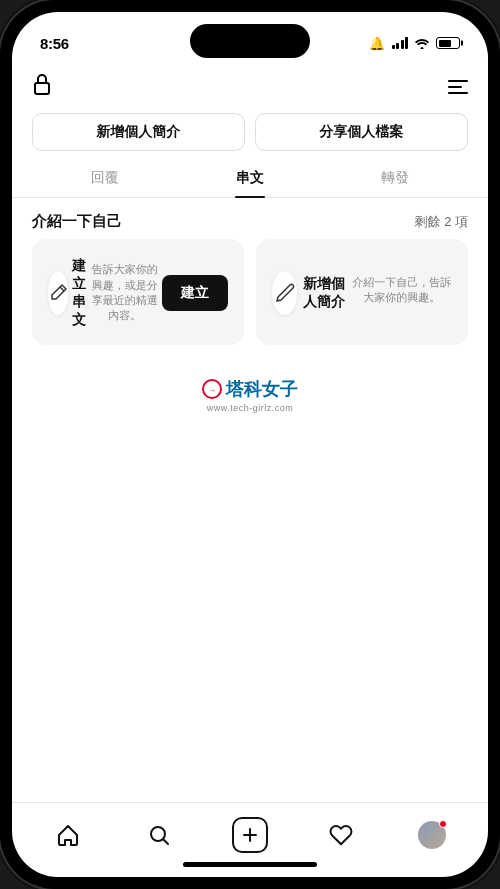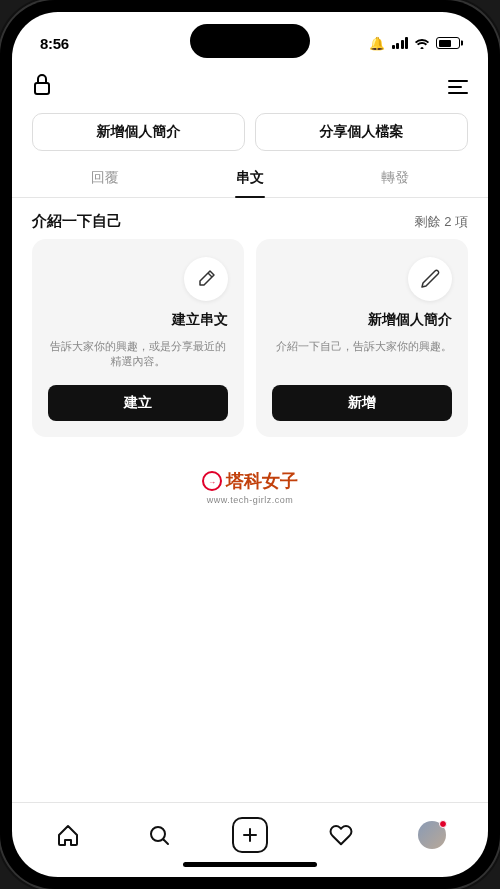--- a/index.html
+++ b/index.html
@@ -330,23 +330,22 @@
       gap: 12px;
       padding: 0 20px 20px;
     }
 
     .profile-card {
       flex: 1;
       background: #f5f5f5;
       border-radius: 14px;
       padding: 18px 16px 16px;
       display: flex;
-      flex-direction: column;
-      align-items: flex-end;
-      gap: 10px;
+      align-items: center;
+      gap: 3px;
     }
 
     .card-icon-circle {
       width: 44px;
       height: 44px;
       background: #fff;
       border-radius: 50%;
       display: flex;
       align-items: center;
       justify-content: center;
@@ -409,21 +408,21 @@
 
     .watermark-circle::before {
       content: '→';
       font-size: 8px;
       color: #e0002a;
     }
 
     .watermark-text-main {
       font-size: 18px;
       font-weight: 700;
-      color: #c2410c;
+      color: #0369a1;
     }
 
     .watermark-text-sub {
       font-size: 9px;
       color: #888;
       letter-spacing: 0.5px;
     }
 
     
     .bottom-nav {
@@ -570,21 +569,20 @@
         </div>
 
         <div class="profile-card">
           <div class="card-icon-circle">
             <svg width="20" height="20" viewBox="0 0 20 20" fill="none">
               <path d="M15 2a2 2 0 0 1 3 3L6 17l-4 1 1-4L15 2z" stroke="#333" stroke-width="1.5" fill="none" stroke-linejoin="round"></path>
             </svg>
           </div>
           <span class="card-title">新增個人簡介</span>
           <span class="card-desc">介紹一下自己，告訴大家你的興趣。</span>
-          <button class="card-action-btn">新增</button>
         </div>
 
       </div>
 
       <div class="watermark">
         <div class="watermark-logo">
           <div class="watermark-circle"></div>
           <span class="watermark-text-main">塔科女子</span>
         </div>
         <span class="watermark-text-sub">www.tech-girlz.com</span>

